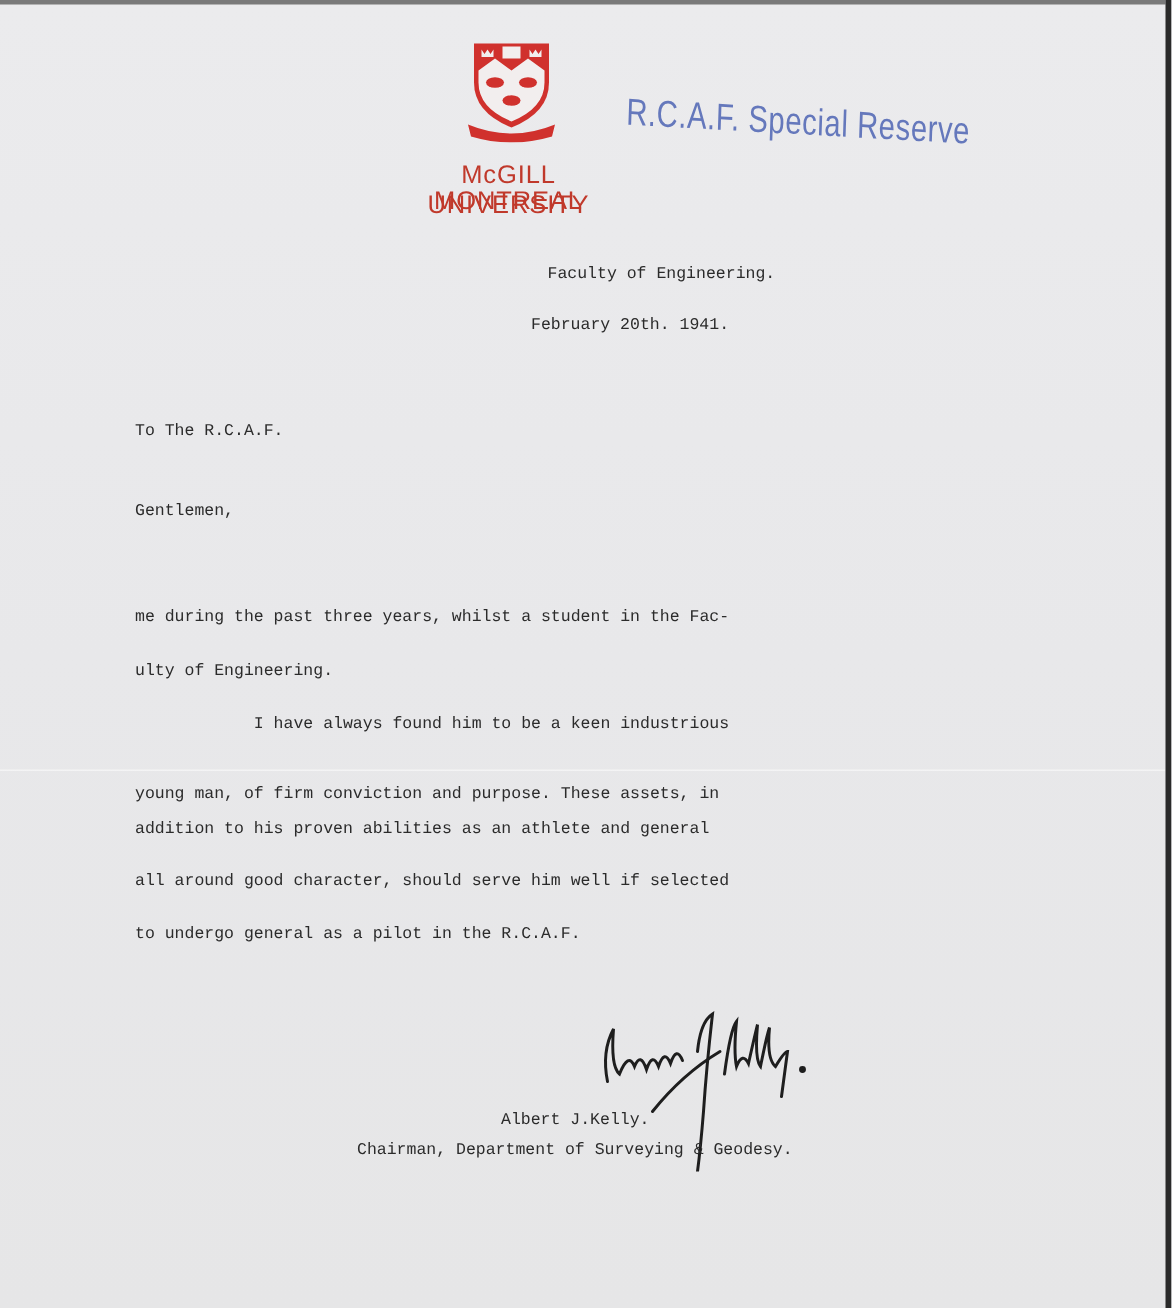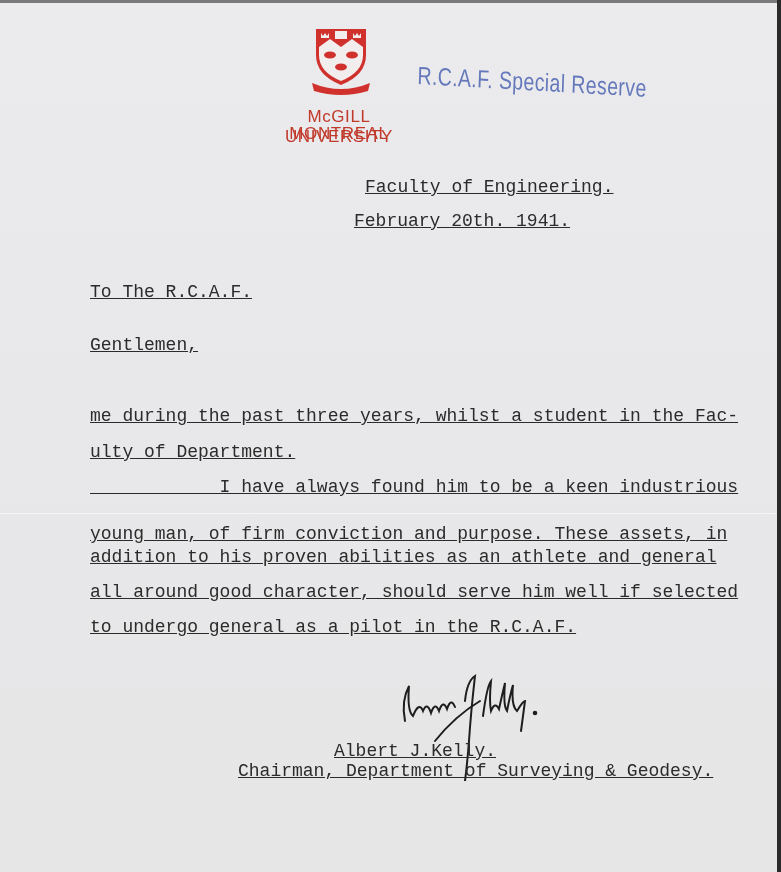--- a/index.html
+++ b/index.html
@@ -28,21 +28,21 @@
   .uni-name { left: 266px; top: 104px; width: 146px; }
   .uni-city { left: 266px; top: 121px; width: 146px; }
   .stamp {
     position: absolute; left: 418px; top: 58px;
     font-family: "Liberation Sans", sans-serif; font-size: 25px;
     color: #5a6fb8; transform: scaleX(0.78) rotate(2.5deg); transform-origin: left top;
     white-space: nowrap; opacity: 0.92; letter-spacing: 0.5px;
   }
   .tw {
     position: absolute; font-family: "Liberation Mono", monospace;
-    font-size: 18px; color: #2b2b2b; white-space: pre; line-height: 1; text-decoration: underline;
+    font-size: 11px; color: #2b2b2b; white-space: pre; line-height: 1;
   }
   .signature {
     position: absolute; left: 395px; top: 668px; width: 170px; height: 110px;
   }
   .crease {
     position: absolute; left: 0; top: 510px; width: 777px; height: 1px;
     background: rgba(255,255,255,0.5);
   }
 </style>
 </head>
@@ -68,21 +68,21 @@
 
   <div class="stamp">R.C.A.F. Special Reserve</div>
 
   <div class="tw" style="left:365px; top:175px;">Faculty of Engineering.</div>
   <div class="tw" style="left:354px; top:209px;">February 20th. 1941.</div>
 
   <div class="tw" style="left:90px; top:280px;">To The R.C.A.F.</div>
   <div class="tw" style="left:90px; top:333px;">Gentlemen,</div>
 
   <div class="tw" style="left:90px; top:404px;">me during the past three years, whilst a student in the Fac-</div>
-  <div class="tw" style="left:90px; top:440px;">ulty of Department.</div>
+  <div class="tw" style="left:90px; top:440px;">ulty of Engineering.</div>
   <div class="tw" style="left:90px; top:475px;">            I have always found him to be a keen industrious</div>
   <div class="tw" style="left:90px; top:522px;">young man, of firm conviction and purpose. These assets, in</div>
   <div class="tw" style="left:90px; top:545px;">addition to his proven abilities as an athlete and general</div>
   <div class="tw" style="left:90px; top:580px;">all around good character, should serve him well if selected</div>
   <div class="tw" style="left:90px; top:615px;">to undergo general as a pilot in the R.C.A.F.</div>
 
   <svg class="signature" viewBox="0 0 170 110">
     <g fill="none" stroke="#1e1e1e" stroke-width="2" stroke-linecap="round">
       <path d="M10 50 Q6 30 14 15 Q12 40 18 45 Q24 30 28 40 Q32 30 36 42 Q40 30 44 40 Q48 28 52 38 Q56 26 60 36"></path>
       <path d="M70 30 Q72 10 80 5 Q76 40 74 70 Q72 95 70 110"></path>

